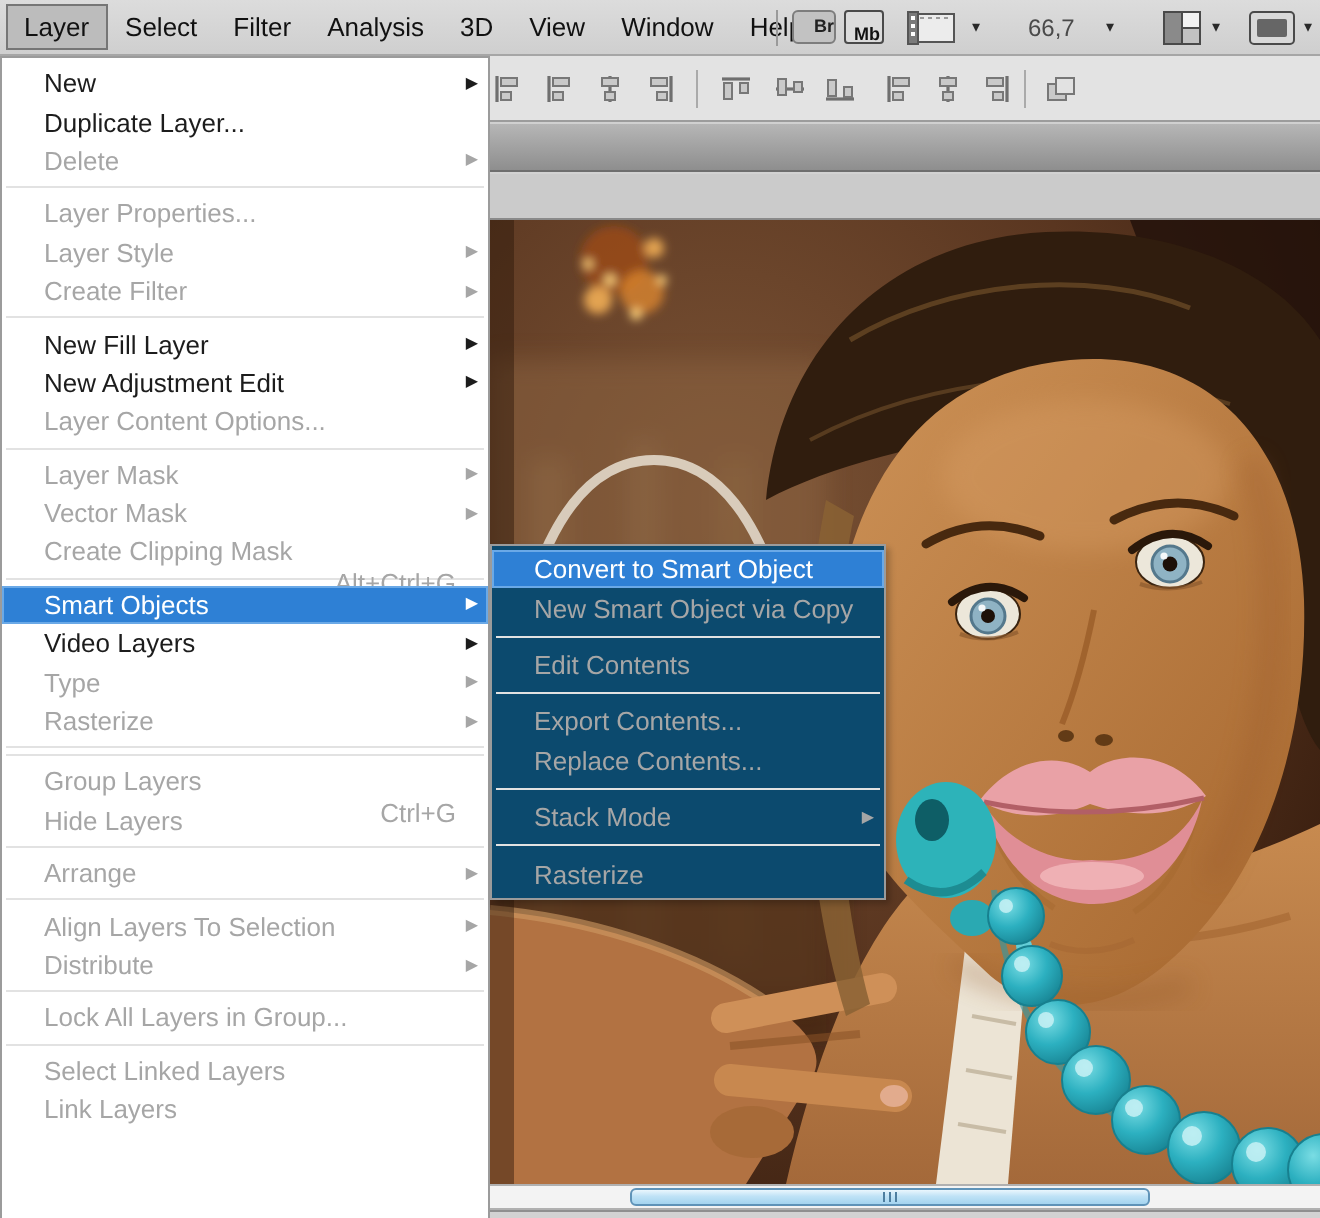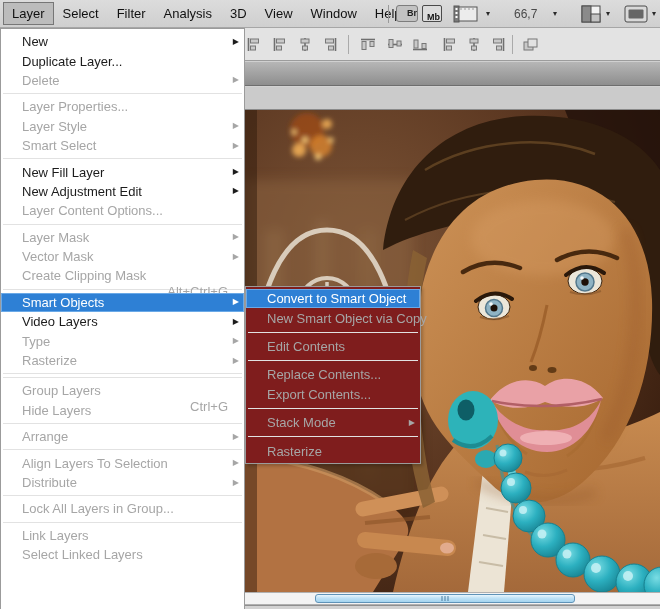--- a/index.html
+++ b/index.html
@@ -47,21 +47,21 @@
     border:1px solid #5f93b8;border-radius:3px;
     background:linear-gradient(#eaf6fd,#bfe2f6 45%,#a4d4ef);}
   .grip{position:absolute;left:50%;top:1px;transform:translateX(-50%);display:flex;gap:2px;}
   .grip span{display:block;width:1px;height:5px;background:#4d7ea0;}
   .statusbar{position:absolute;left:0;top:605px;width:660px;height:4px;background:#d2d2d2;
     border-top:1px solid #8f8f8f;box-sizing:border-box;z-index:2;}
 
   
   .menu-panel{position:absolute;left:0;top:28px;width:245px;height:585px;background:#ffffff;
     border:1px solid #9b9b9b;box-sizing:border-box;padding-top:3px;z-index:10;}
-  .submenu-panel{position:absolute;left:245px;top:286px;width:176px;background:#7f1d1d;
+  .submenu-panel{position:absolute;left:245px;top:272px;width:198px;background:#0c4a6e;
     border:1px solid #9b9b9b;box-sizing:border-box;padding:2px 0;z-index:11;
     box-shadow:2px 2px 3px rgba(0,0,0,.22);}
   .menu-item{height:19.4px;display:flex;align-items:center;padding:0 6px 0 21px;
     font-size:13px;color:#1c1c1c;position:relative;white-space:nowrap;cursor:default;}
   .menu-item.disabled{color:#a6a6a6;}
   .menu-item.highlighted{background:#2e80d5;color:#fff;box-shadow:inset 0 0 0 1px #6aa9e7;}
   .menu-item .shortcut{margin-left:auto;margin-right:10px;margin-top:31px;}
   .menu-item .arrow{position:absolute;right:5px;top:50%;transform:translateY(-50%);
     font-size:8px;line-height:1;}
   .menu-sep{height:1px;background:#e2e2e2;margin:3px 2px;}
@@ -373,21 +373,21 @@
       </div>
       <div class="menu-sep"></div>
       <div class="menu-item disabled">
         <span>Layer Properties...</span>
       </div>
       <div class="menu-item disabled">
         <span>Layer Style</span>
         <span class="arrow">▶</span>
       </div>
       <div class="menu-item disabled">
-        <span>Smart Select</span>
+        <span>Create Filter</span>
         <span class="arrow">▶</span>
       </div>
       <div class="menu-sep"></div>
       <div class="menu-item enabled">
         <span>New Fill Layer</span>
         <span class="arrow">▶</span>
       </div>
       <div class="menu-item enabled">
         <span>New Adjustment Edit</span>
         <span class="arrow">▶</span>
@@ -447,43 +447,43 @@
       <div class="menu-item disabled">
         <span>Distribute</span>
         <span class="arrow">▶</span>
       </div>
       <div class="menu-sep"></div>
       <div class="menu-item disabled">
         <span>Lock All Layers in Group...</span>
       </div>
       <div class="menu-sep"></div>
       <div class="menu-item disabled">
+        <span>Select Linked Layers</span>
+      </div>
+      <div class="menu-item disabled">
         <span>Link Layers</span>
-      </div>
-      <div class="menu-item disabled">
-        <span>Select Linked Layers</span>
       </div>
     </div>
   <div class="submenu-panel">
       <div class="menu-item highlighted">
         <span>Convert to Smart Object</span>
       </div>
       <div class="menu-item disabled">
         <span>New Smart Object via Copy</span>
       </div>
       <div class="menu-sep"></div>
       <div class="menu-item disabled">
         <span>Edit Contents</span>
       </div>
       <div class="menu-sep"></div>
       <div class="menu-item disabled">
+        <span>Export Contents...</span>
+      </div>
+      <div class="menu-item disabled">
         <span>Replace Contents...</span>
-      </div>
-      <div class="menu-item disabled">
-        <span>Export Contents...</span>
       </div>
       <div class="menu-sep"></div>
       <div class="menu-item disabled">
         <span>Stack Mode</span>
         <span class="arrow">▶</span>
       </div>
       <div class="menu-sep"></div>
       <div class="menu-item disabled">
         <span>Rasterize</span>
       </div>

